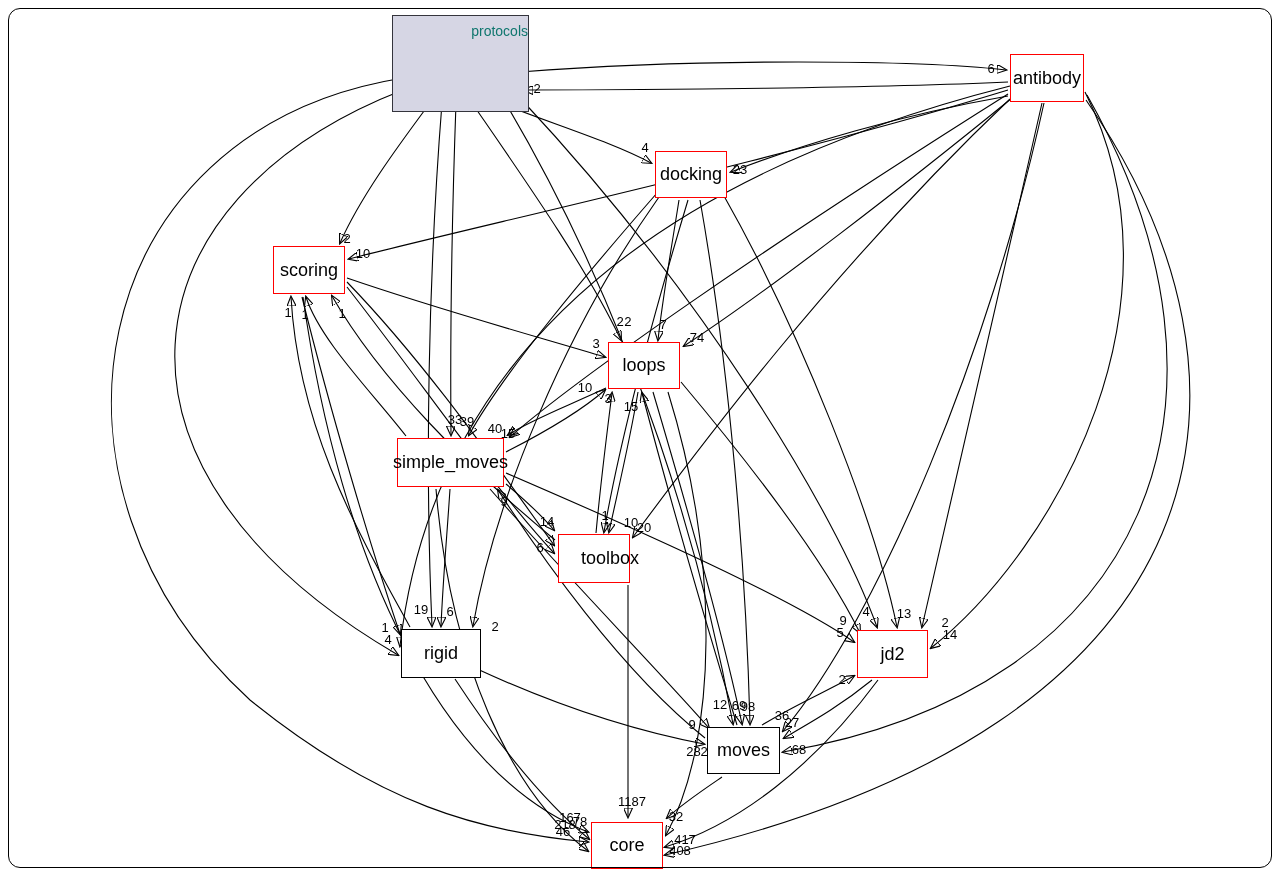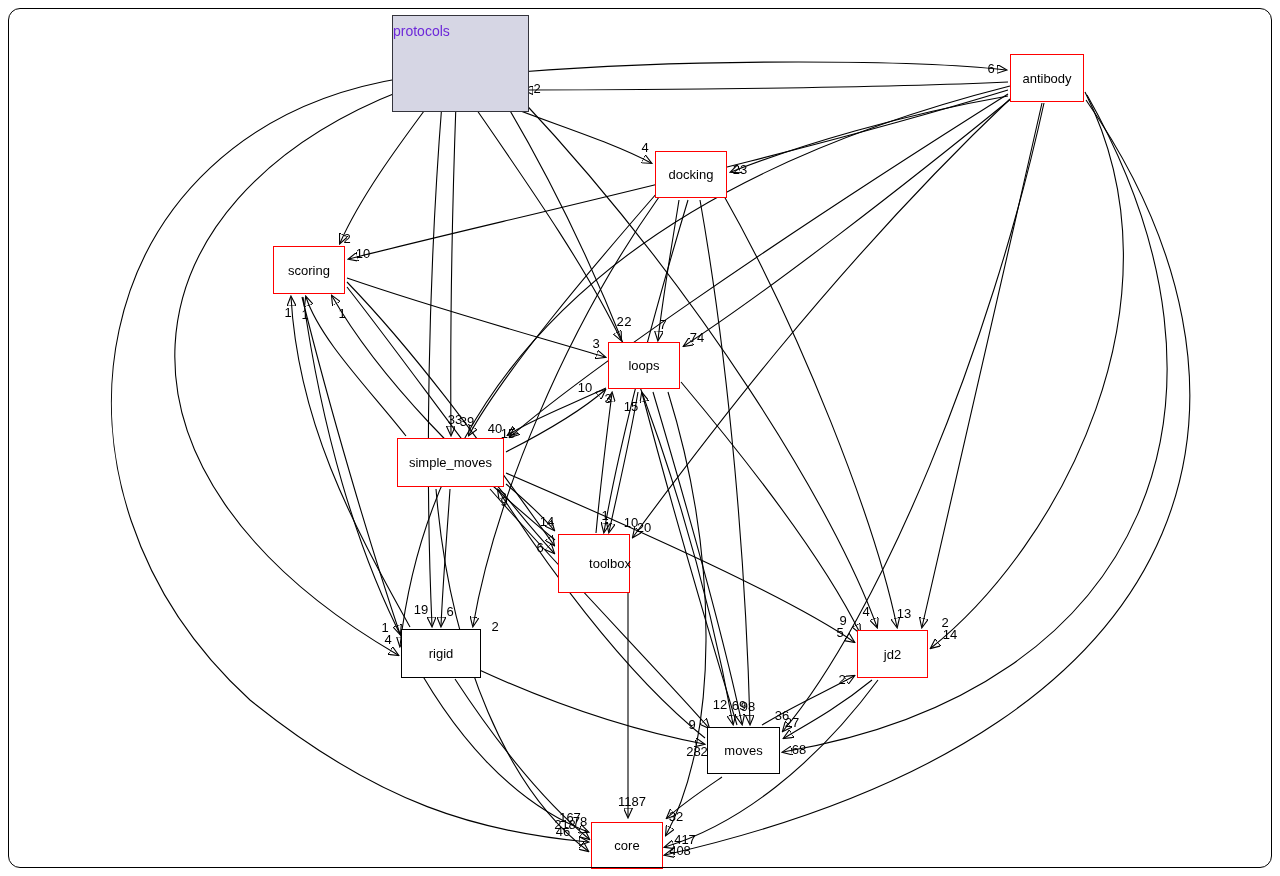--- a/index.html
+++ b/index.html
@@ -8,31 +8,31 @@
     font-family:"Liberation Sans",sans-serif;overflow:hidden;
   }
   #frame{
     position:absolute;left:8px;top:8px;width:1262px;height:858px;
     border:1px solid #000;border-radius:12px;pointer-events:none;
   }
   #edge-layer{position:absolute;left:0;top:0;width:1280px;height:876px;}
   #edge-layer path{fill:none;stroke:#000;stroke-width:1.1;}
   .node{
     position:absolute;display:flex;align-items:center;justify-content:center;
-    background:#fff;border:1px solid #000;font-size:13px;color:#000;
+    background:#fff;border:1px solid #000;font-size:18px;color:#000;
     box-sizing:border-box;text-align:center;
   }
   .node.red{border:1px solid #ff0000;}
   #group-protocols{
     position:absolute;left:392px;top:15px;width:137px;height:97px;
     background:#d6d6e4;border:1px solid #34343c;box-sizing:border-box;
   }
   #group-protocols .group-title{
-    position:absolute;top:7px;left:0;width:100%;text-align:left;
-    font-size:14px;color:#6d28d9;
+    position:absolute;top:7px;left:0;width:100%;text-align:right;
+    font-size:14px;color:#0f766e;
   }
   #node-antibody_legacy{
     position:absolute;left:11px;top:38px;width:115px;height:49px;
     background:#ededff;border:1px solid #34343c;display:flex;
     align-items:center;justify-content:center;font-size:14px;box-sizing:border-box;
   }
   .elabel{
     position:absolute;transform:translate(-50%,-50%);
     font-size:13px;color:#000;white-space:nowrap;pointer-events:none;
   }
@@ -129,21 +129,21 @@
   </div>
   <div class="node red" style="left:273px;top:246px;width:72px;height:48px;">
     <span>scoring</span>
   </div>
   <div class="node red" style="left:608px;top:342px;width:72px;height:47px;">
     <span>loops</span>
   </div>
   <div class="node red" style="left:397px;top:438px;width:107px;height:49px;">
     <span>simple_moves</span>
   </div>
-  <div class="node red" style="left:558px;top:534px;width:72px;height:59px;padding-left:32px;">
+  <div class="node red" style="left:558px;top:534px;width:72px;height:49px;padding-left:32px;">
     <span>toolbox</span>
   </div>
   <div class="node" style="left:401px;top:629px;width:80px;height:49px;">
     <span>rigid</span>
   </div>
   <div class="node red" style="left:857px;top:630px;width:71px;height:48px;">
     <span>jd2</span>
   </div>
   <div class="node" style="left:707px;top:727px;width:73px;height:47px;">
     <span>moves</span>

